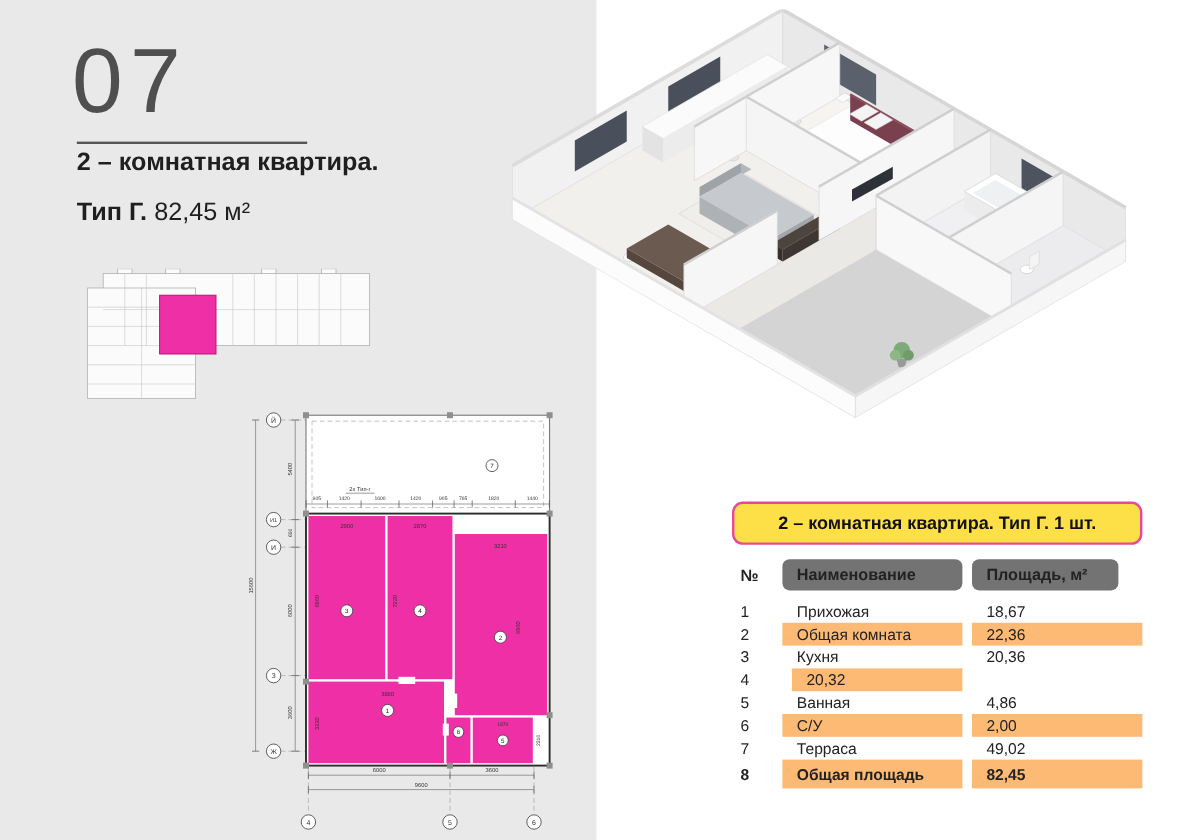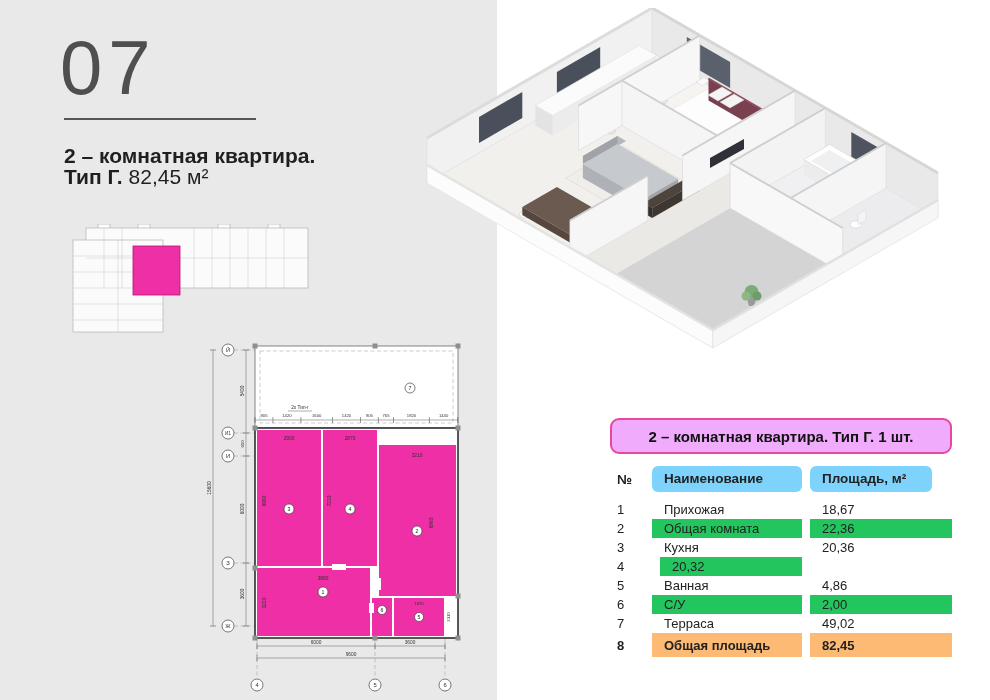--- a/index.html
+++ b/index.html
@@ -4,43 +4,43 @@
 <style>
   html,body{margin:0;padding:0;}
   body{
     width:990px;height:700px;position:relative;overflow:hidden;
     background:#ffffff;font-family:"Liberation Sans",sans-serif;color:#222;
   }
   .abs{position:absolute;}
   .left-panel{left:0;top:0;width:497px;height:700px;background:#e9e9e9;}
   .page-number{left:60px;top:24px;font-size:76px;font-weight:300;color:#4f4f4f;letter-spacing:6px;}
   .divider{left:64px;top:118px;width:192px;height:2px;background:#555;}
-  .title{left:64px;top:142px;font-size:21px;font-weight:bold;color:#1f1f1f;line-height:28px;}
+  .title{left:64px;top:122px;font-size:21px;font-weight:bold;color:#1f1f1f;line-height:28px;}
   .subtitle{left:64px;top:163px;font-size:21px;color:#1f1f1f;line-height:28px;}
   .subtitle .b{font-weight:bold;margin-right:6px;}
 
   
   .tbl{left:610px;top:418px;width:342px;}
   .tbl-header{
     box-sizing:border-box;height:36px;border:2px solid #e8479f;border-radius:9px;
-    display:flex;align-items:center;justify-content:center;background:#f0abfc;
+    display:flex;align-items:center;justify-content:center;background:#fde047;
     font-size:15px;font-weight:bold;color:#111;margin-bottom:12px;
   }
   .tbl-cols{display:flex;align-items:center;margin-bottom:8px;}
   .tbl-cols .c-num{width:42px;padding-left:7px;font-weight:bold;font-size:13.5px;box-sizing:border-box;}
-  .pill{background:#7dd3fc;border-radius:6px;height:26px;line-height:26px;padding-left:12px;
+  .pill{background:#737373;border-radius:6px;height:26px;line-height:26px;padding-left:12px;
         font-weight:bold;font-size:13.5px;box-sizing:border-box;}
   .pill.name{width:150px;}
   .spacer{width:8px;}
   .pill.area{width:122px;}
   .tbl-row{display:flex;align-items:stretch;height:19px;font-size:13px;}
   .tbl-row .c-num{width:42px;padding-left:7px;display:flex;align-items:center;box-sizing:border-box;}
   .tbl-row .c-name{width:150px;padding-left:12px;display:flex;align-items:center;box-sizing:border-box;}
   .tbl-row .c-area{width:142px;padding-left:12px;display:flex;align-items:center;box-sizing:border-box;}
-  .tbl-row.alt .c-name,.tbl-row.alt .c-area{background:#22c55e;}
+  .tbl-row.alt .c-name,.tbl-row.alt .c-area{background:#fdba74;}
   .tbl-row.total{height:24px;font-weight:bold;}
   .tbl-row.total .c-name,.tbl-row.total .c-area{background:#fdba74;}
 
   
   .fp-dim{font-size:4.8px;fill:#333;text-anchor:middle;font-family:"Liberation Sans",sans-serif;}
   .fp-dim-s{font-size:4.2px;fill:#333;text-anchor:middle;font-family:"Liberation Sans",sans-serif;}
   .fp-axis{font-size:5.8px;fill:#333;text-anchor:middle;font-family:"Liberation Sans",sans-serif;}
   .fp-axis-s{font-size:4.6px;fill:#333;text-anchor:middle;font-family:"Liberation Sans",sans-serif;}
   .fp-room-n{font-size:5.2px;fill:#222;text-anchor:middle;font-family:"Liberation Sans",sans-serif;}
   .fp-line{stroke:#777;stroke-width:0.6;fill:none;}

